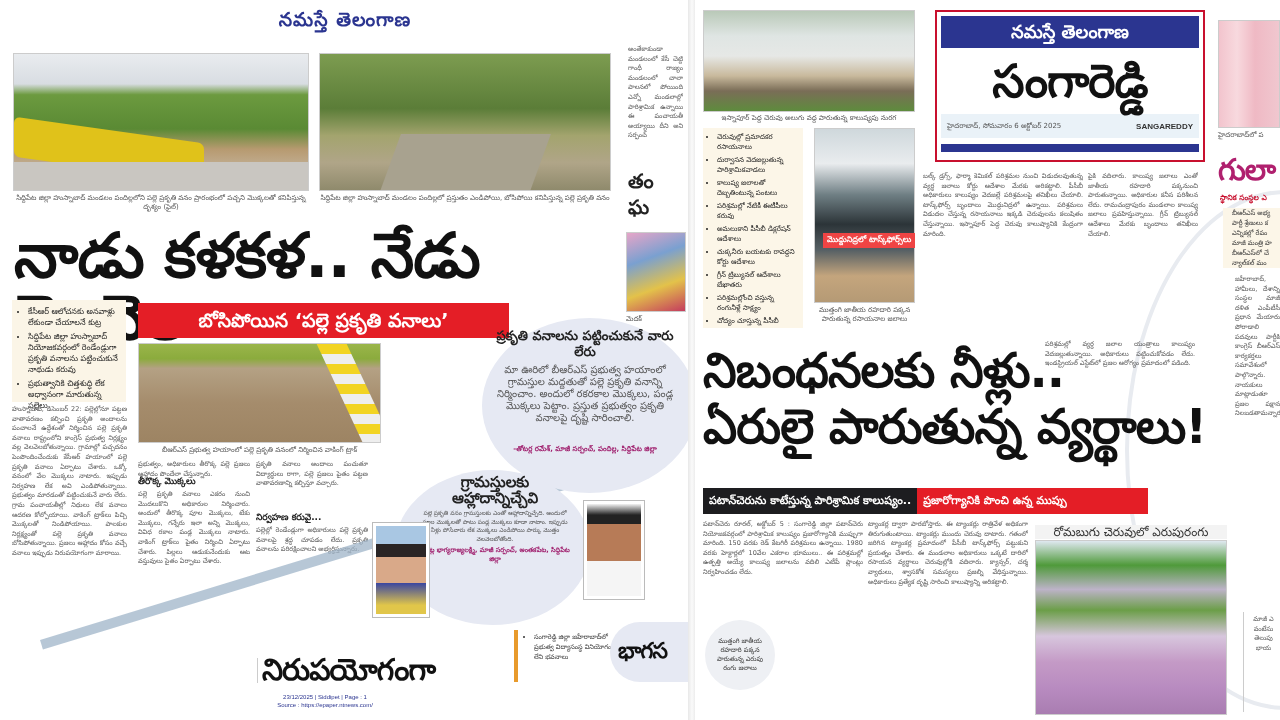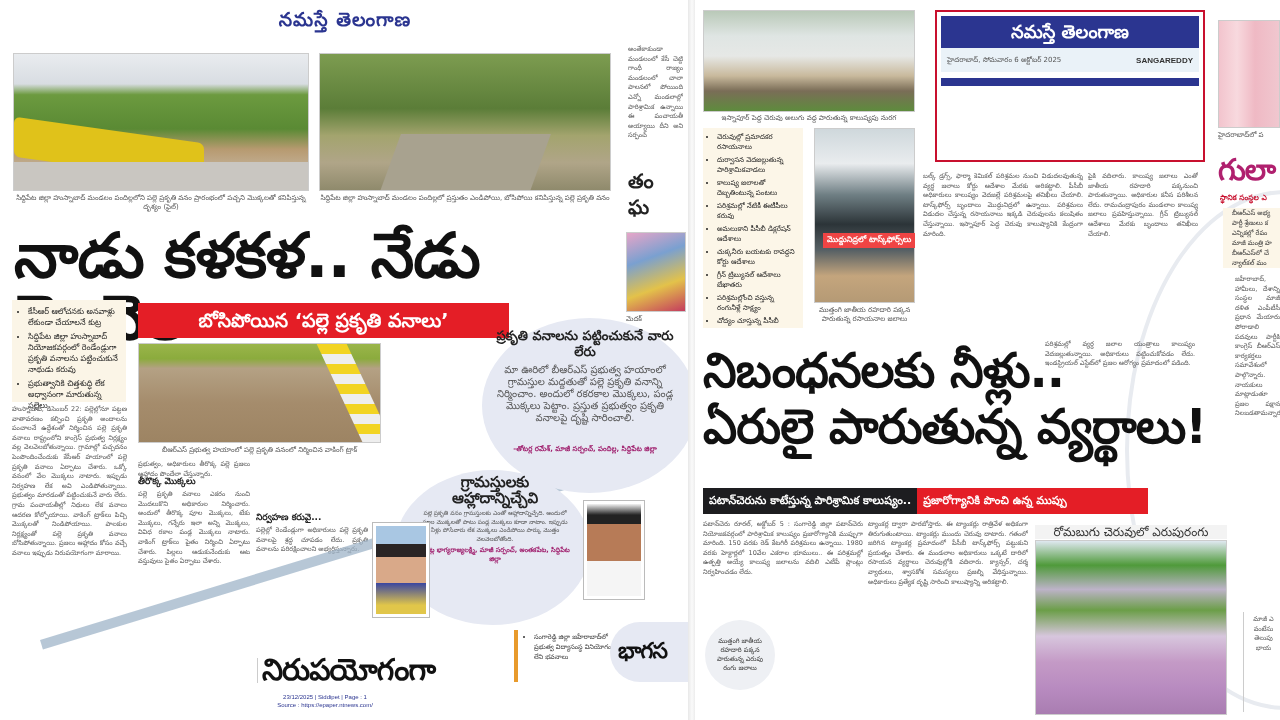--- a/index.html
+++ b/index.html
@@ -66,20 +66,21 @@
   </div>
   <div class="caption" style="left:138px;top:446px;width:243px;">బీఆర్‌ఎస్ ప్రభుత్వ హయాంలో పల్లె ప్రకృతి వనంలో నిర్మించిన వాకింగ్ ట్రాక్</div>
 
   <div class="body-text" style="left:12px;top:405px;width:115px;height:260px;">
     <span>హుస్నాబాద్, డిసెంబర్ 22: పల్లెల్లోనూ పట్టణ వాతావరణం కల్పించి ప్రకృతి అందాలను పంచాలనే ఉద్దేశంతో నిర్మించిన పల్లె ప్రకృతి వనాలు రాష్ట్రంలోని కాంగ్రెస్ ప్రభుత్వ నిర్లక్ష్యం వల్ల వెలవెలబోతున్నాయి.</span>
     గ్రామాల్లో పచ్చదనం పెంపొందించేందుకు కేసీఆర్ హయాంలో పల్లె ప్రకృతి వనాలు ఏర్పాటు చేశారు. ఒక్కో వనంలో వేల మొక్కలు నాటారు. ఇప్పుడు నిర్వహణ లేక అవి ఎండిపోతున్నాయి. ప్రభుత్వం మారడంతో పట్టించుకునే వారు లేరు. గ్రామ పంచాయతీల్లో నిధులు లేక వనాలు ఆదరణ కోల్పోయాయి. వాకింగ్ ట్రాక్‌లు పిచ్చి మొక్కలతో నిండిపోయాయి. పాలకుల నిర్లక్ష్యంతో పల్లె ప్రకృతి వనాలు బోసిపోతున్నాయి. ప్రజలు ఆహ్లాదం కోసం వచ్చే వనాలు ఇప్పుడు నిరుపయోగంగా మారాయి.
   </div>
   <div class="body-text" style="left:138px;top:460px;width:112px;height:100px;">ప్రభుత్వం, అధికారులు తీరొక్క పల్లె ప్రజలు ఆహ్లాదం పొందేలా చేస్తున్నారు.</div>
   <div class="abs sub-head" style="left:138px;top:476px;">తీరొక్క మొక్కలు</div>
   <div class="body-text" style="left:138px;top:490px;width:112px;height:135px;">పల్లె ప్రకృతి వనాలు ఎకరం నుంచి మొదలుకొని అధికారుల నిర్మించారు. అందులో తీరొక్క పూల మొక్కలు, టేకు మొక్కలు, గన్నేరు ఇలా అన్ని మొక్కలు, వివిధ రకాల పండ్ల మొక్కలు నాటారు. వాకింగ్ ట్రాక్‌లు పైతం నిర్మించి ఏర్పాటు చేశారు. పిల్లలు ఆడుకునేందుకు ఆట వస్తువులు సైతం ఏర్పాటు చేశారు.</div>
+  <div class="body-text" style="left:256px;top:460px;width:112px;height:50px;">ప్రకృతి వనాలు అందాలు పంచుతూ విద్యార్థులు రాగా, పల్లె ప్రజలు పైతం పట్టణ వాతావరణాన్ని కల్పిస్తూ వచ్చారు.</div>
   <div class="abs sub-head" style="left:256px;top:512px;">నిర్వహణ కరువై...</div>
   <div class="body-text" style="left:256px;top:526px;width:112px;height:70px;">పల్లెల్లో రెండేండ్లుగా అధికారులు పల్లె ప్రకృతి వనాలపై శ్రద్ధ చూపడం లేదు. ప్రకృతి వనాలను పరిరక్షించాలని అభ్యర్థిస్తున్నారు.</div>
 
   <div class="diag" style="left:40px;top:640px;width:620px;height:10px;transform:rotate(-17deg);opacity:.75"></div>
 
   <div class="bubble" style="left:482px;top:318px;width:215px;height:175px;"></div>
   <div class="abs" style="left:490px;top:328px;width:190px;">
     <div class="quote-head">ప్రకృతి వనాలను పట్టించుకునే వారు లేరు</div>
     <div class="quote-body" style="margin-top:4px">మా ఊరిలో బీఆర్‌ఎస్ ప్రభుత్వ హయాంలో గ్రామస్తుల మద్దతుతో పల్లె ప్రకృతి వనాన్ని నిర్మించాం. అందులో రకరకాల మొక్కలు, పండ్ల మొక్కలు పెట్టాం. ప్రస్తుత ప్రభుత్వం ప్రకృతి వనాలపై దృష్టి సారించాలి.</div>
     <div class="sig" style="margin-top:20px">-తోటర్ల రమేశ్, మాజీ సర్పంచ్, పందిల్ల, సిద్దిపేట జిల్లా</div>
@@ -132,20 +133,21 @@
     <li>పరిశ్రమల్లోంచి వస్తున్న రంగునీళ్లే సాక్ష్యం</li>
     <li>చోద్యం చూస్తున్న పీసీబీ</li>
   </ul>
 
   <div class="photo" style="left:119px;top:128px;width:101px;height:175px;background:linear-gradient(180deg,#cfd8dc 0%,#e9ecee 20%,#6f7f84 38%,#2c3438 55%,#566065 70%,#c4a57d 85%,#b59a75 100%);"></div>
   <div class="abs" style="left:128px;top:233px;background:#ef4444;color:#fff;font-size:8px;padding:2px 4px;font-weight:bold">మొద్దునిద్రలో టాస్క్‌ఫోర్స్‌లు</div>
   <div class="caption" style="left:119px;top:306px;width:101px;">ముత్తంగి జాతీయ రహదారి పక్కన పారుతున్న రసాయనాల జలాలు</div>
 
   <div class="abs" style="left:240px;top:10px;width:270px;height:152px;border:2px solid #c8102e;padding:4px;">
     <div style="background:#2b3590;color:#fff;font-weight:bold;font-size:18px;text-align:center;height:32px;line-height:32px;">నమస్తే తెలంగాణ</div>
+    <div class="headline-xl" style="text-align:center;font-size:46px;height:66px;line-height:66px;">సంగారెడ్డి</div>
     <div style="background:#eaf2f8;height:24px;display:flex;align-items:center;justify-content:space-between;padding:0 6px;font-size:7px;color:#555">
       <span>హైదరాబాద్, సోమవారం 6 అక్టోబర్ 2025</span>
       <span style="font-weight:bold;color:#333;font-size:8px;font-family:'Liberation Sans',sans-serif">SANGAREDDY</span>
     </div>
     <div style="background:#2b3590;height:8px;margin-top:6px"></div>
   </div>
 
   <div class="body-text" style="left:228px;top:172px;width:160px;height:165px;">బల్క్ డ్రగ్స్, ఫార్మా కెమికల్ పరిశ్రమల నుంచి విడుదలవుతున్న వ్యర్థ జలాలు కోర్టు ఆదేశాల మేరకు అరికట్టాలి. పీసీబీ అధికారులు కాలుష్యం వెదజల్లే పరిశ్రమలపై తనిఖీలు చేయాలి. టాస్క్‌ఫోర్స్ బృందాలు మొద్దునిద్రలో ఉన్నాయి. పరిశ్రమలు విడుదల చేస్తున్న రసాయనాలు ఇక్కడి చెరువులను కలుషితం చేస్తున్నాయి. ఇస్నాపూర్ పెద్ద చెరువు కాలుష్యానికి కేంద్రంగా మారింది.</div>
   <div class="body-text" style="left:393px;top:172px;width:110px;height:165px;">పైకి వదిలారు. కాలుష్య జలాలు ఎంతో జాతీయ రహదారి పక్కనుంచి పారుతున్నాయి. అధికారుల కనీస పరిశీలన లేదు. రామచంద్రాపురం మండలాల కాలుష్య జలాలు ప్రవహిస్తున్నాయి. గ్రీన్ ట్రిబ్యునల్ ఆదేశాలు మేరకు బృందాలు తనిఖీలు చేయాలి.</div>
 

